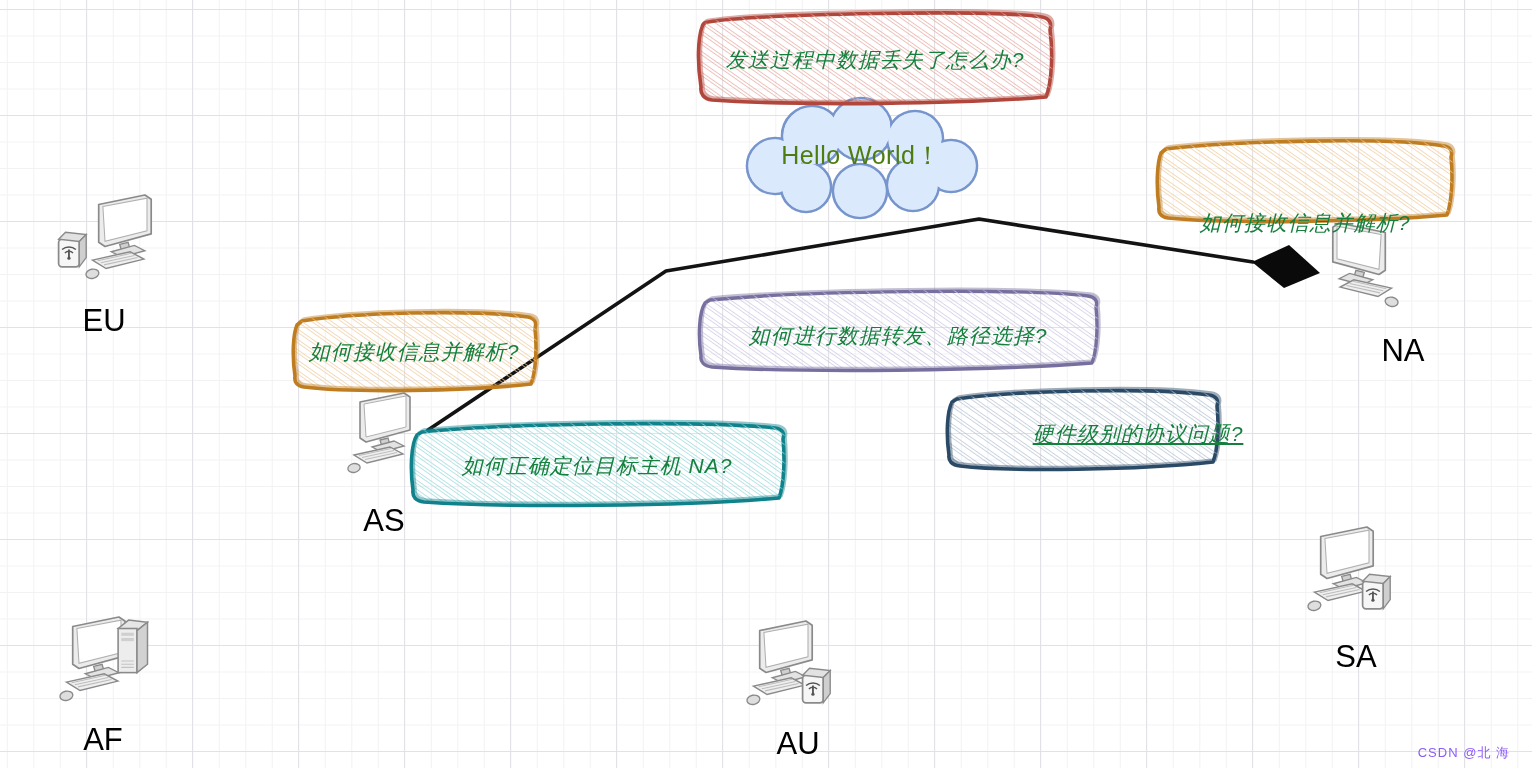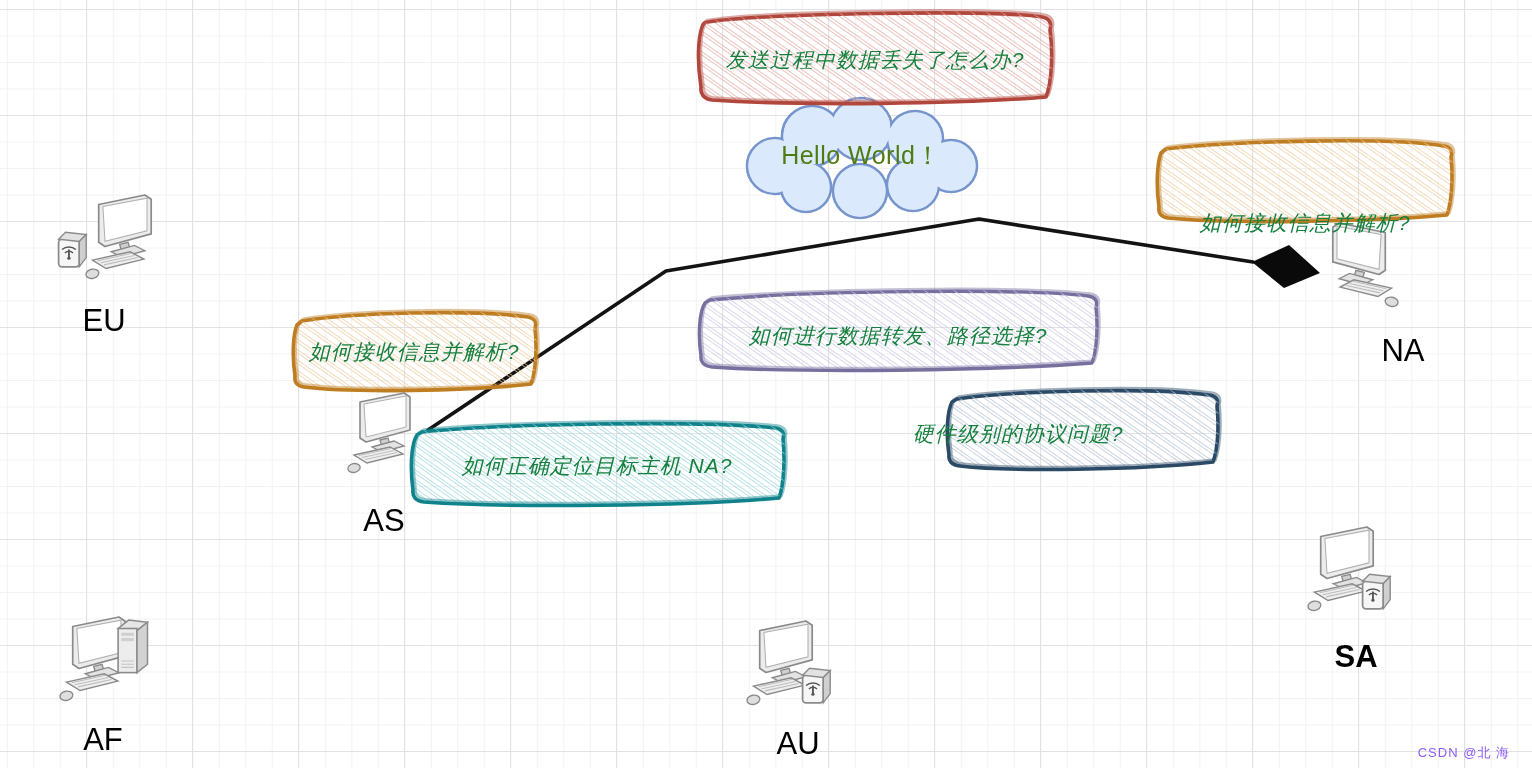--- a/index.html
+++ b/index.html
@@ -160,24 +160,24 @@
     <use href="#pc" transform="translate(1306,526) scale(1.05)"></use>
     <use href="#modem" transform="translate(1358,572) scale(1.15)"></use>
   </g>
 </svg>
 
 <div class="callout-text" style="left:875px;top:60px;">发送过程中数据丢失了怎么办?</div>
 <div class="callout-text" style="left:1305px;top:184px;margin-top:39px;">如何接收信息并解析?</div>
 <div class="callout-text" style="left:414px;top:352px;">如何接收信息并解析?</div>
 <div class="callout-text" style="left:898px;top:336px;">如何进行数据转发、路径选择?</div>
 <div class="callout-text" style="left:597px;top:466px;text-align:center;">如何正确定位目标主机 NA?</div>
-<div class="callout-text" style="left:1018px;top:434px;">硬件级别的协议问题?</div>
+<div class="callout-text" style="left:1138px;top:434px;text-decoration:underline;">硬件级别的协议问题?</div>
 
 <div class="cloud-label" style="left:861px;top:155px;">Hello World！</div>
 
 <div class="host-label" style="left:104px;top:321px;">EU</div>
 <div class="host-label" style="left:1364px;top:351px;margin-left:39px;">NA</div>
 <div class="host-label" style="left:384px;top:521px;">AS</div>
 <div class="host-label" style="left:103px;top:740px;">AF</div>
 <div class="host-label" style="left:790px;top:744px;margin-left:8px;">AU</div>
-<div class="host-label" style="left:1356px;top:657px;font-weight:bold;">SA</div>
+<div class="host-label" style="left:1356px;top:657px;">SA</div>
 
 <div class="watermark">CSDN @北 海</div>
 
 </body></html>

